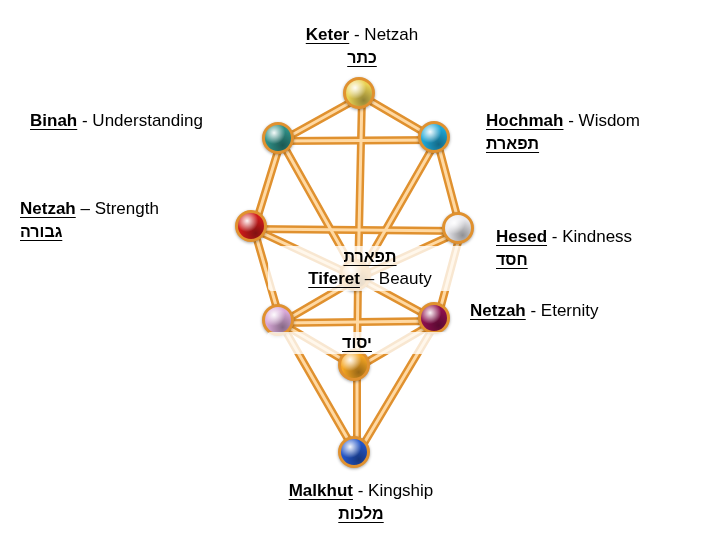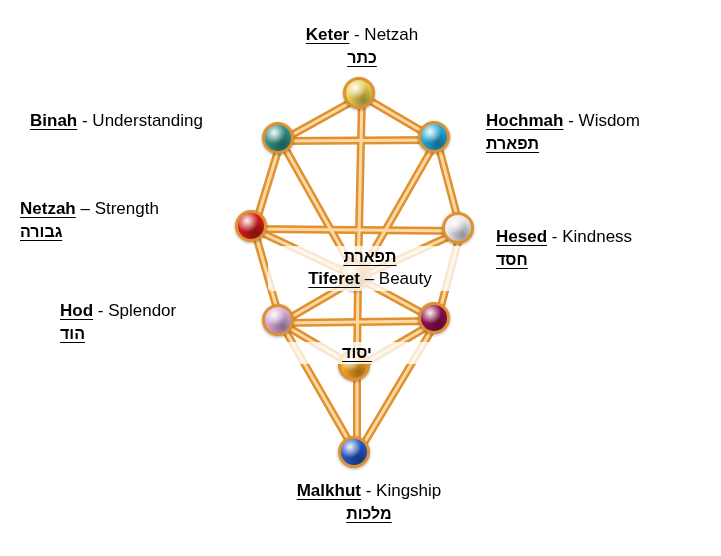--- a/index.html
+++ b/index.html
@@ -113,33 +113,30 @@
   <div class="label align-left" style="left:496px; top:198px; width:210px;margin-top:28px;">
     <div class="row"><span class="name">Hesed</span> <span class="meaning">- Kindness</span></div>
     <div class="hebrew">חסד</div>
   </div>
 
   <div class="label align-center on-tree" style="left:268px; top:246px; width:204px;">
     <div class="hebrew">תפארת</div>
     <div class="row"><span class="name">Tiferet</span> <span class="meaning">– Beauty</span></div>
   </div>
 
-  <div class="label align-right" style="left:60px; top:300px; width:190px;">
-    <div class="row"><span class="name">Hod</span> <span class="meaning">- Splendor</span></div>
-    <div class="hebrew">הוד</div>
+
+  <div class="label align-left" style="left:470px; top:300px; width:230px;">
+    <div class="row"><span class="name">Netzah</span> <span class="meaning">- Eternity</span></div>
   </div>
 
-  <div class="label align-left" style="left:470px; top:300px; width:230px;">
-  </div>
-
-  <div class="label align-center on-tree" style="left:267px; top:342px; width:180px;">
+  <div class="label align-center on-tree" style="left:267px; top:332px; width:180px;">
     <div class="hebrew">יסוד</div>
   </div>
 
-  <div class="label align-center" style="left:244px; top:480px; width:250px;">
+  <div class="label align-center" style="left:236px; top:480px; width:250px;">
     <div class="row"><span class="name">Malkhut</span> <span class="meaning">- Kingship</span></div>
     <div class="hebrew">מלכות</div>
   </div>
 <div class="orb" style="left: 343px; top: 77px; background-color: rgb(233, 210, 84);"></div>
     <div class="orb" style="left: 262px; top: 122px; background-color: rgb(46, 143, 134);"></div>
     <div class="orb" style="left: 418px; top: 121px; background-color: rgb(31, 168, 216);"></div>
     <div class="orb" style="left: 235px; top: 210px; background-color: rgb(207, 27, 27);"></div>
     <div class="orb" style="left: 442px; top: 212px; background-color: rgb(233, 233, 238);"></div>
     <div class="orb" style="left: 339px; top: 259px; background-color: rgb(240, 160, 48);"></div>
     <div class="orb" style="left: 262px; top: 304px; background-color: rgb(216, 168, 216);"></div>

